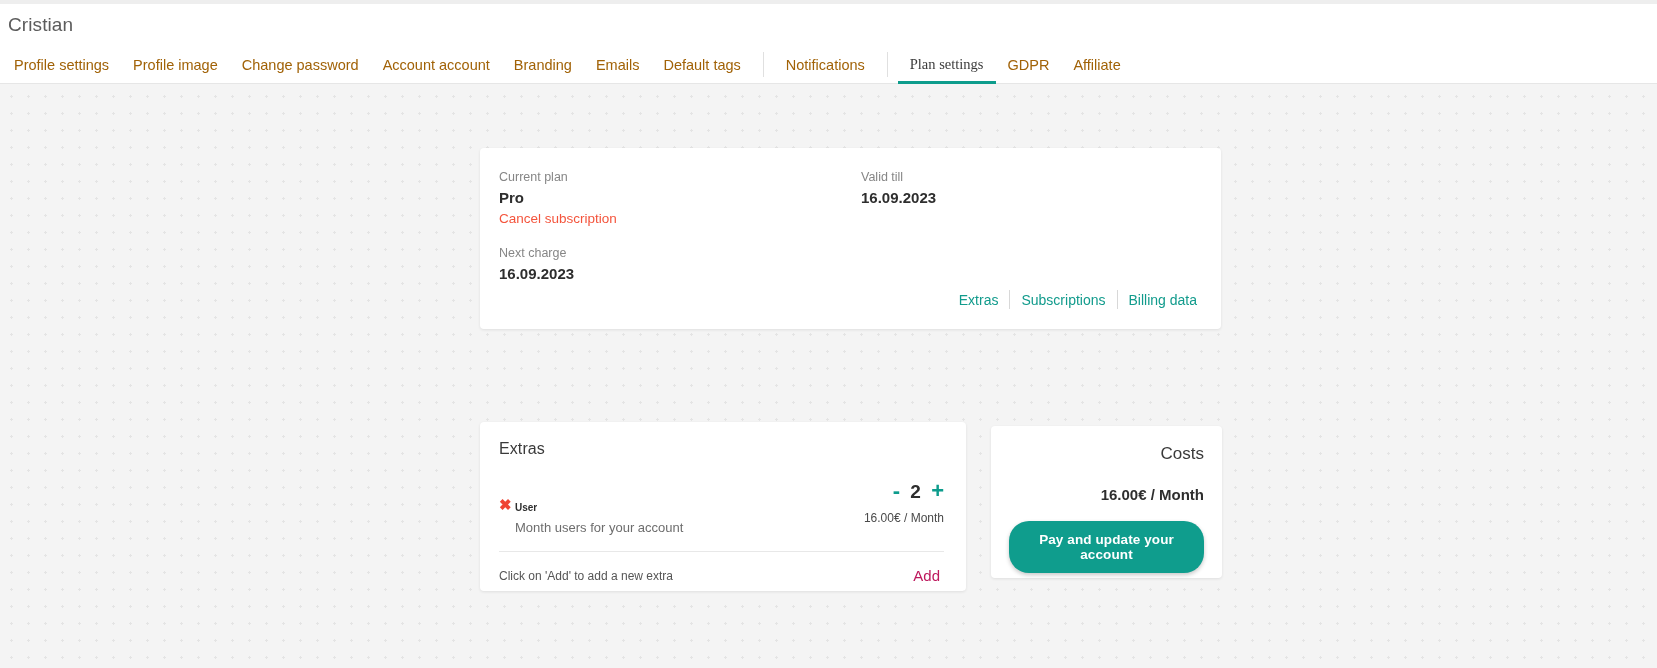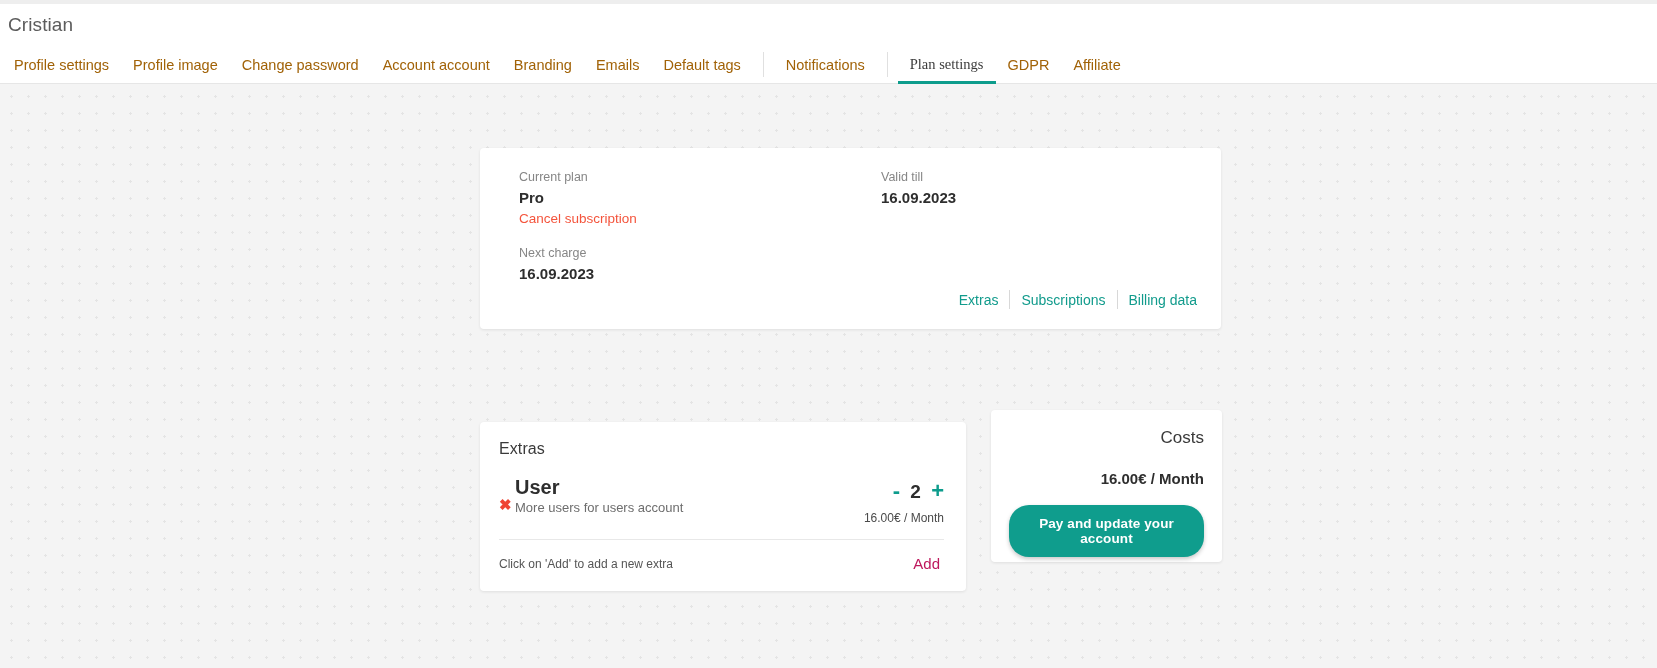--- a/index.html
+++ b/index.html
@@ -103,21 +103,21 @@
     top: 64px;
     width: 741px;
     height: 181px;
     padding: 20px 24px 16px 19px;
   }
 
   .plan-grid {
     display: flex;
   }
 
-  .plan-col-left { width: 362px; margin-left: 20px; }
+  .plan-col-left { width: 362px; }
   .plan-col-right { flex: 1; }
 
   .field-label {
     font-size: 12.5px;
     color: #868686;
     font-weight: 400;
     line-height: 18px;
   }
 
   .field-value {
@@ -196,24 +196,25 @@
     cursor: pointer;
     position: absolute;
     left: 0;
     top: 19px;
     width: 14px;
   }
 
   .extra-texts { margin-left: 16px; }
 
   .extra-name {
-    font-size: 20px;
+    font-size: 10px;
     font-weight: bold;
     color: #2e2e2e;
     line-height: 19px;
+    margin-top: 20px;
   }
 
   .extra-desc {
     font-size: 13px;
     color: #6d6d6d;
     line-height: 19px;
     margin-top: 1px;
   }
 
   .extra-right {
@@ -276,21 +277,21 @@
     font-size: 15px;
     color: #be185d;
     cursor: pointer;
     padding-right: 4px;
   }
 
   
   .costs-card {
     position: absolute;
     left: 991px;
-    top: 326px;
+    top: 342px;
     width: 231px;
     height: 152px;
     padding: 18px 18px 0 18px;
     text-align: right;
   }
 
   .costs-title {
     font-size: 17px;
     color: #3a3a3a;
     font-weight: 400;
@@ -372,21 +373,21 @@
     </div>
   </div>
 
   <div class="card extras-card">
     <div class="card-title">Extras</div>
 
     <div class="extra-row">
       <div class="remove-x">✖</div>
       <div class="extra-texts">
         <div class="extra-name">User</div>
-        <div class="extra-desc">More users for users account</div>
+        <div class="extra-desc">Month users for your account</div>
       </div>
       <div class="extra-right">
         <div class="stepper">
           <span class="step-btn">-</span>
           <span class="step-value">2</span>
           <span class="step-btn">+</span>
         </div>
         <div class="extra-price">16.00€ / Month</div>
       </div>
     </div>

